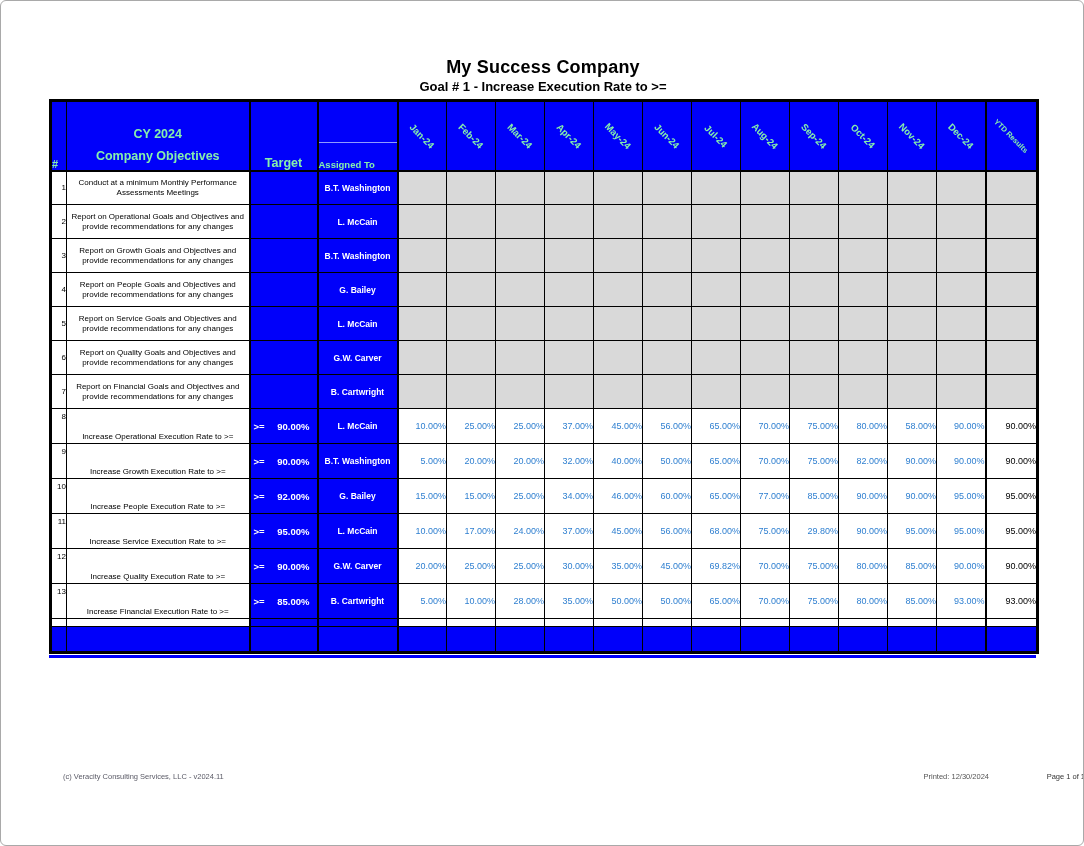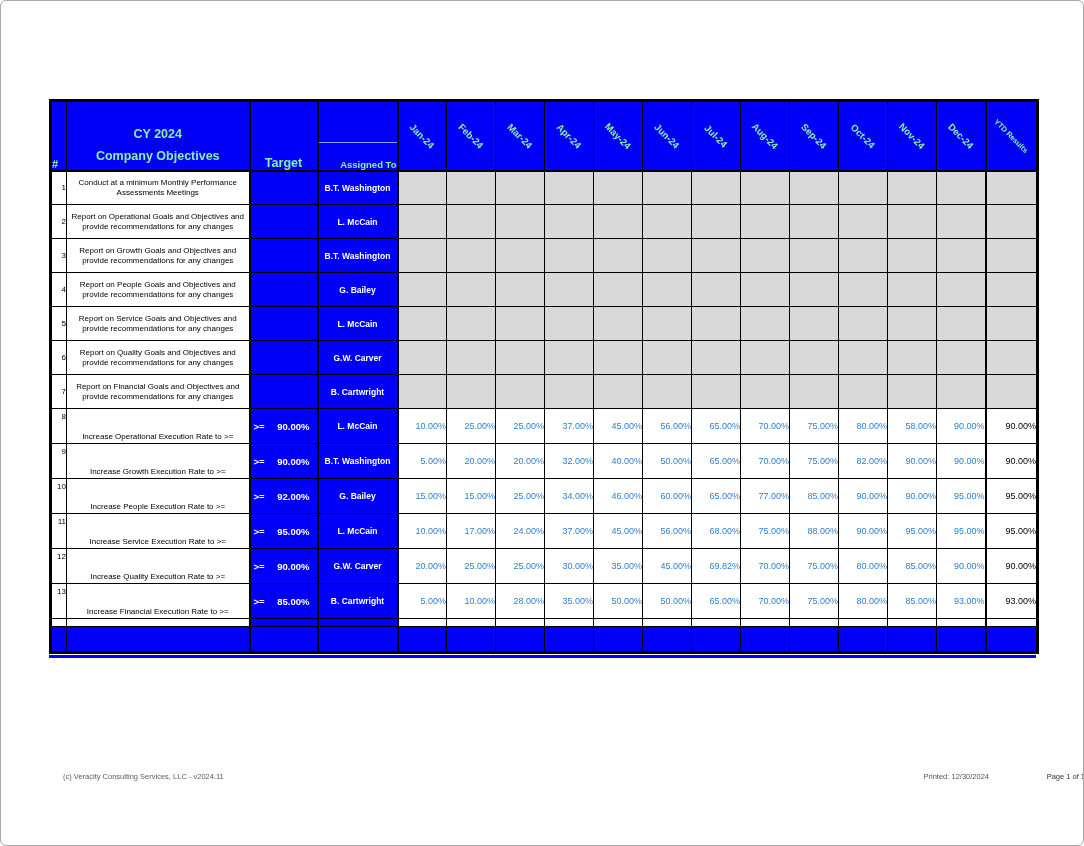--- a/index.html
+++ b/index.html
@@ -31,21 +31,21 @@
   .bl2{border-left-width:2px !important;}
 
   
   tr.header-row th{background:var(--blue);color:#86efac;height:70px;border-bottom:2px solid #000;font-weight:700;position:relative;overflow:visible;}
   th.num-h{vertical-align:bottom;text-align:left;padding:0 0 8px 3px;font-size:11px;}
   th.obj-h{vertical-align:bottom;}
   th.obj-h .hl{font-size:12.5px;line-height:13px;text-align:center;}
   th.obj-h .hl1{margin-bottom:9px;}
   th.obj-h .pad{height:7px;}
   th.target-h{vertical-align:bottom;padding-bottom:8px;font-size:12.5px;}
-  th.assigned-h{vertical-align:bottom;text-align:right;padding-bottom:7px;font-size:9.5px;}
+  th.assigned-h{vertical-align:bottom;text-align:left;padding-bottom:7px;font-size:9.5px;}
   th.assigned-h .split{position:absolute;left:0;right:0;top:40px;border-top:1px solid #8f9bff;}
   th.month-h .rot,th.ytd-h .rot{position:absolute;left:50%;top:50%;transform:translate(-50%,-50%) rotate(45deg);white-space:nowrap;font-size:9.5px;}
   th.ytd-h .rot{font-size:7.5px;}
 
   
   tr.plan-row td{height:34px;}
   tr.data-row td{height:35px;}
   td.c-num{font-size:8px;color:#000;text-align:right;padding-right:2px;vertical-align:middle;background:#fff;}
   tr.data-row td.c-num{vertical-align:top;padding-top:3px;}
   td.c-obj{font-size:8px;line-height:10px;color:#000;text-align:center;padding:1px 2px;background:#fff;vertical-align:middle;}
@@ -68,20 +68,22 @@
   .footer .f-left{position:absolute;left:62px;top:0;color:#5a5a66;}
   .footer .f-center{position:absolute;left:0;width:100%;text-align:right;top:0;color:#333;}
   .footer .f-right{position:absolute;right:96px;top:0;color:#555;}
 </style>
 </head>
 <body>
 
 <div class="page">
 
   <div class="title-block">
+    <div class="t1">My Success Company</div>
+    <div class="t2">Goal # 1 - Increase Execution Rate to &gt;=</div>
   </div>
 
   <div class="sheet-wrap">
     <table class="sheet">
       <colgroup>
         <col class="c-num">
         <col class="c-obj">
         <col class="c-target">
         <col class="c-assigned">
         <col class="c-month">
@@ -404,21 +406,21 @@
             </td>
             <td class="c-assigned bl2">L. McCain</td>
             <td class="c-val bl2">10.00%</td>
             <td class="c-val">17.00%</td>
             <td class="c-val">24.00%</td>
             <td class="c-val">37.00%</td>
             <td class="c-val">45.00%</td>
             <td class="c-val">56.00%</td>
             <td class="c-val">68.00%</td>
             <td class="c-val">75.00%</td>
-            <td class="c-val">88.00%</td>
+            <td class="c-val">29.80%</td>
             <td class="c-val">90.00%</td>
             <td class="c-val">95.00%</td>
             <td class="c-val">95.00%</td>
             <td class="c-ytd bl2">95.00%</td>
           </tr>
           <tr class="data-row">
             <td class="c-num">12</td>
             <td class="c-obj">Increase Quality Execution Rate to &gt;=</td>
             <td class="c-target bl2">
               <div class="t-wrap">

